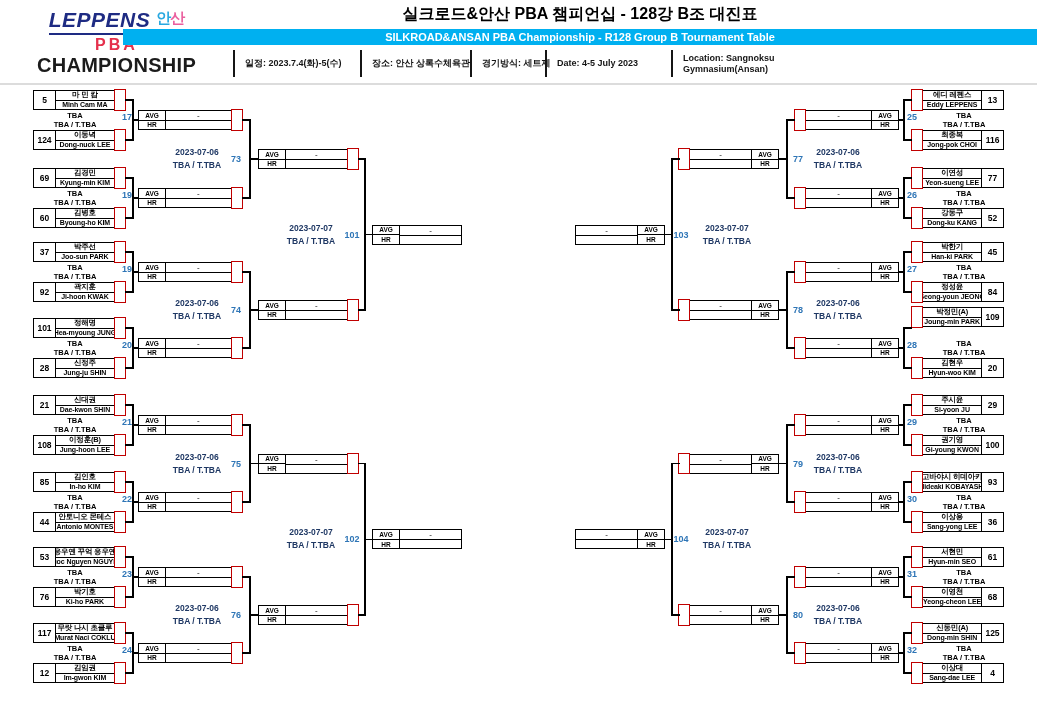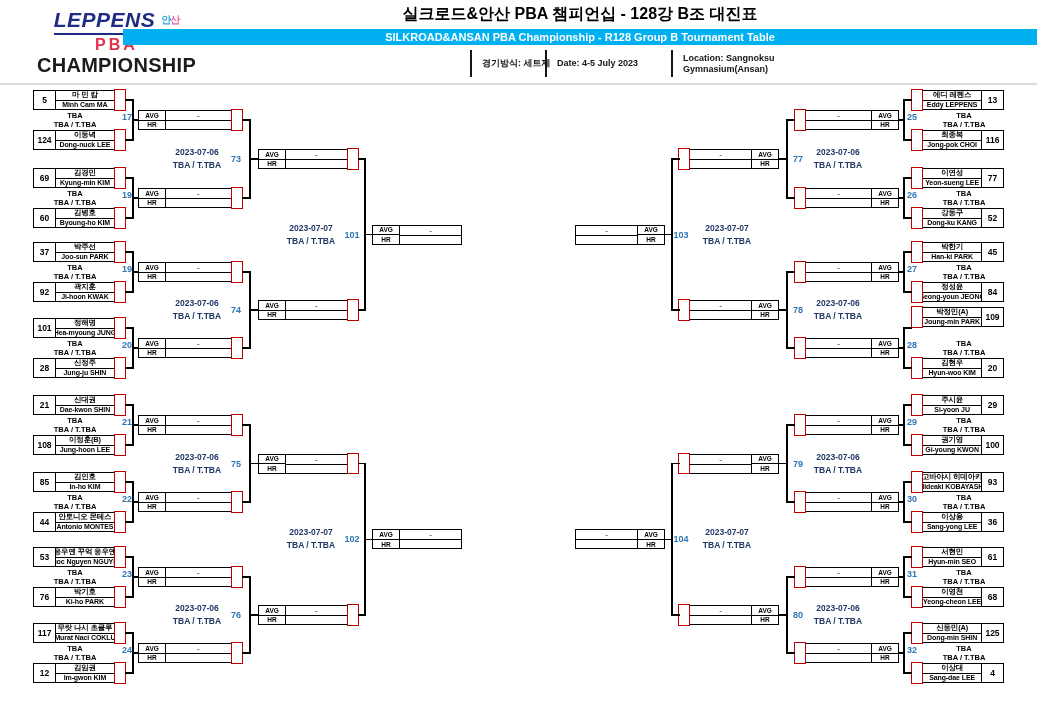--- a/index.html
+++ b/index.html
@@ -3,21 +3,21 @@
 <meta charset="utf-8">
 <style>
   html,body{margin:0;padding:0;background:#fff;}
   body{font-family:"Liberation Sans",sans-serif;}
   .sheet{position:relative;width:1037px;height:701px;background:#fff;overflow:hidden;}
 
   
   .logo{position:absolute;left:14px;top:8px;width:205px;text-align:center;}
   .logo-line1{white-space:nowrap;}
   .silkroad{display:inline-block;font-size:21px;font-weight:800;font-style:italic;color:#1e2b83;border-bottom:2.5px solid #1e2b83;letter-spacing:.5px;padding-bottom:1px;}
-  .ansan{display:inline-block;margin-left:6px;font-size:10px;font-weight:800;vertical-align:4px;letter-spacing:-1px;}
+  .ansan{display:inline-block;margin-left:6px;font-size:15px;font-weight:800;vertical-align:4px;letter-spacing:-1px;}
   .an{color:#29a8e0;} .san{color:#ea5f9e;}
   .pba{font-size:16px;font-weight:800;color:#e5304c;letter-spacing:3px;margin-top:1px;}
   .champ{font-size:20px;font-weight:800;color:#1b1b1b;letter-spacing:.3px;}
   .title{position:absolute;left:123px;top:4px;width:914px;text-align:center;font-size:16px;font-weight:700;color:#000;}
   .bluebar{position:absolute;left:123px;top:29px;width:914px;height:16px;background:#00b0f0;color:#fff;font-size:11px;font-weight:700;text-align:center;line-height:16px;}
   .icell{position:absolute;top:50px;height:27px;border-left:2px solid #151515;padding-left:10px;display:flex;flex-direction:column;justify-content:center;font-size:9px;font-weight:600;color:#151515;line-height:11px;white-space:nowrap;}
   .grayrule{position:absolute;left:0;top:83px;width:1037px;height:2px;background:#dcdcdc;}
 
   
   #bracket{position:absolute;left:0;top:0;width:1037px;height:701px;}
@@ -54,20 +54,26 @@
     <div class="logo-line1">
       <span class="silkroad">LEPPENS</span><span class="ansan"><span class="an">안</span><span class="san">산</span></span>
     </div>
     <div class="pba">PBA</div>
     <div class="champ">CHAMPIONSHIP</div>
   </div>
 
   <div class="title">실크로드&amp;안산 PBA 챔피언십 - 128강 B조 대진표</div>
   <div class="bluebar">SILKROAD&amp;ANSAN PBA Championship - R128 Group B Tournament Table</div>
 
+  <div class="icell" style="left:233px;">
+      <span>일정: 2023.7.4(화)-5(수)</span>
+    </div>
+  <div class="icell" style="left:360px;">
+      <span>장소: 안산 상록수체육관</span>
+    </div>
   <div class="icell" style="left:470px;">
       <span>경기방식: 세트제</span>
     </div>
   <div class="icell" style="left:545px;">
       <span>Date: 4-5 July 2023</span>
     </div>
   <div class="icell" style="left:643px;margin-left:28px;">
       <span>Location: Sangnoksu</span>
       <span>Gymnasium(Ansan)</span>
     </div>

